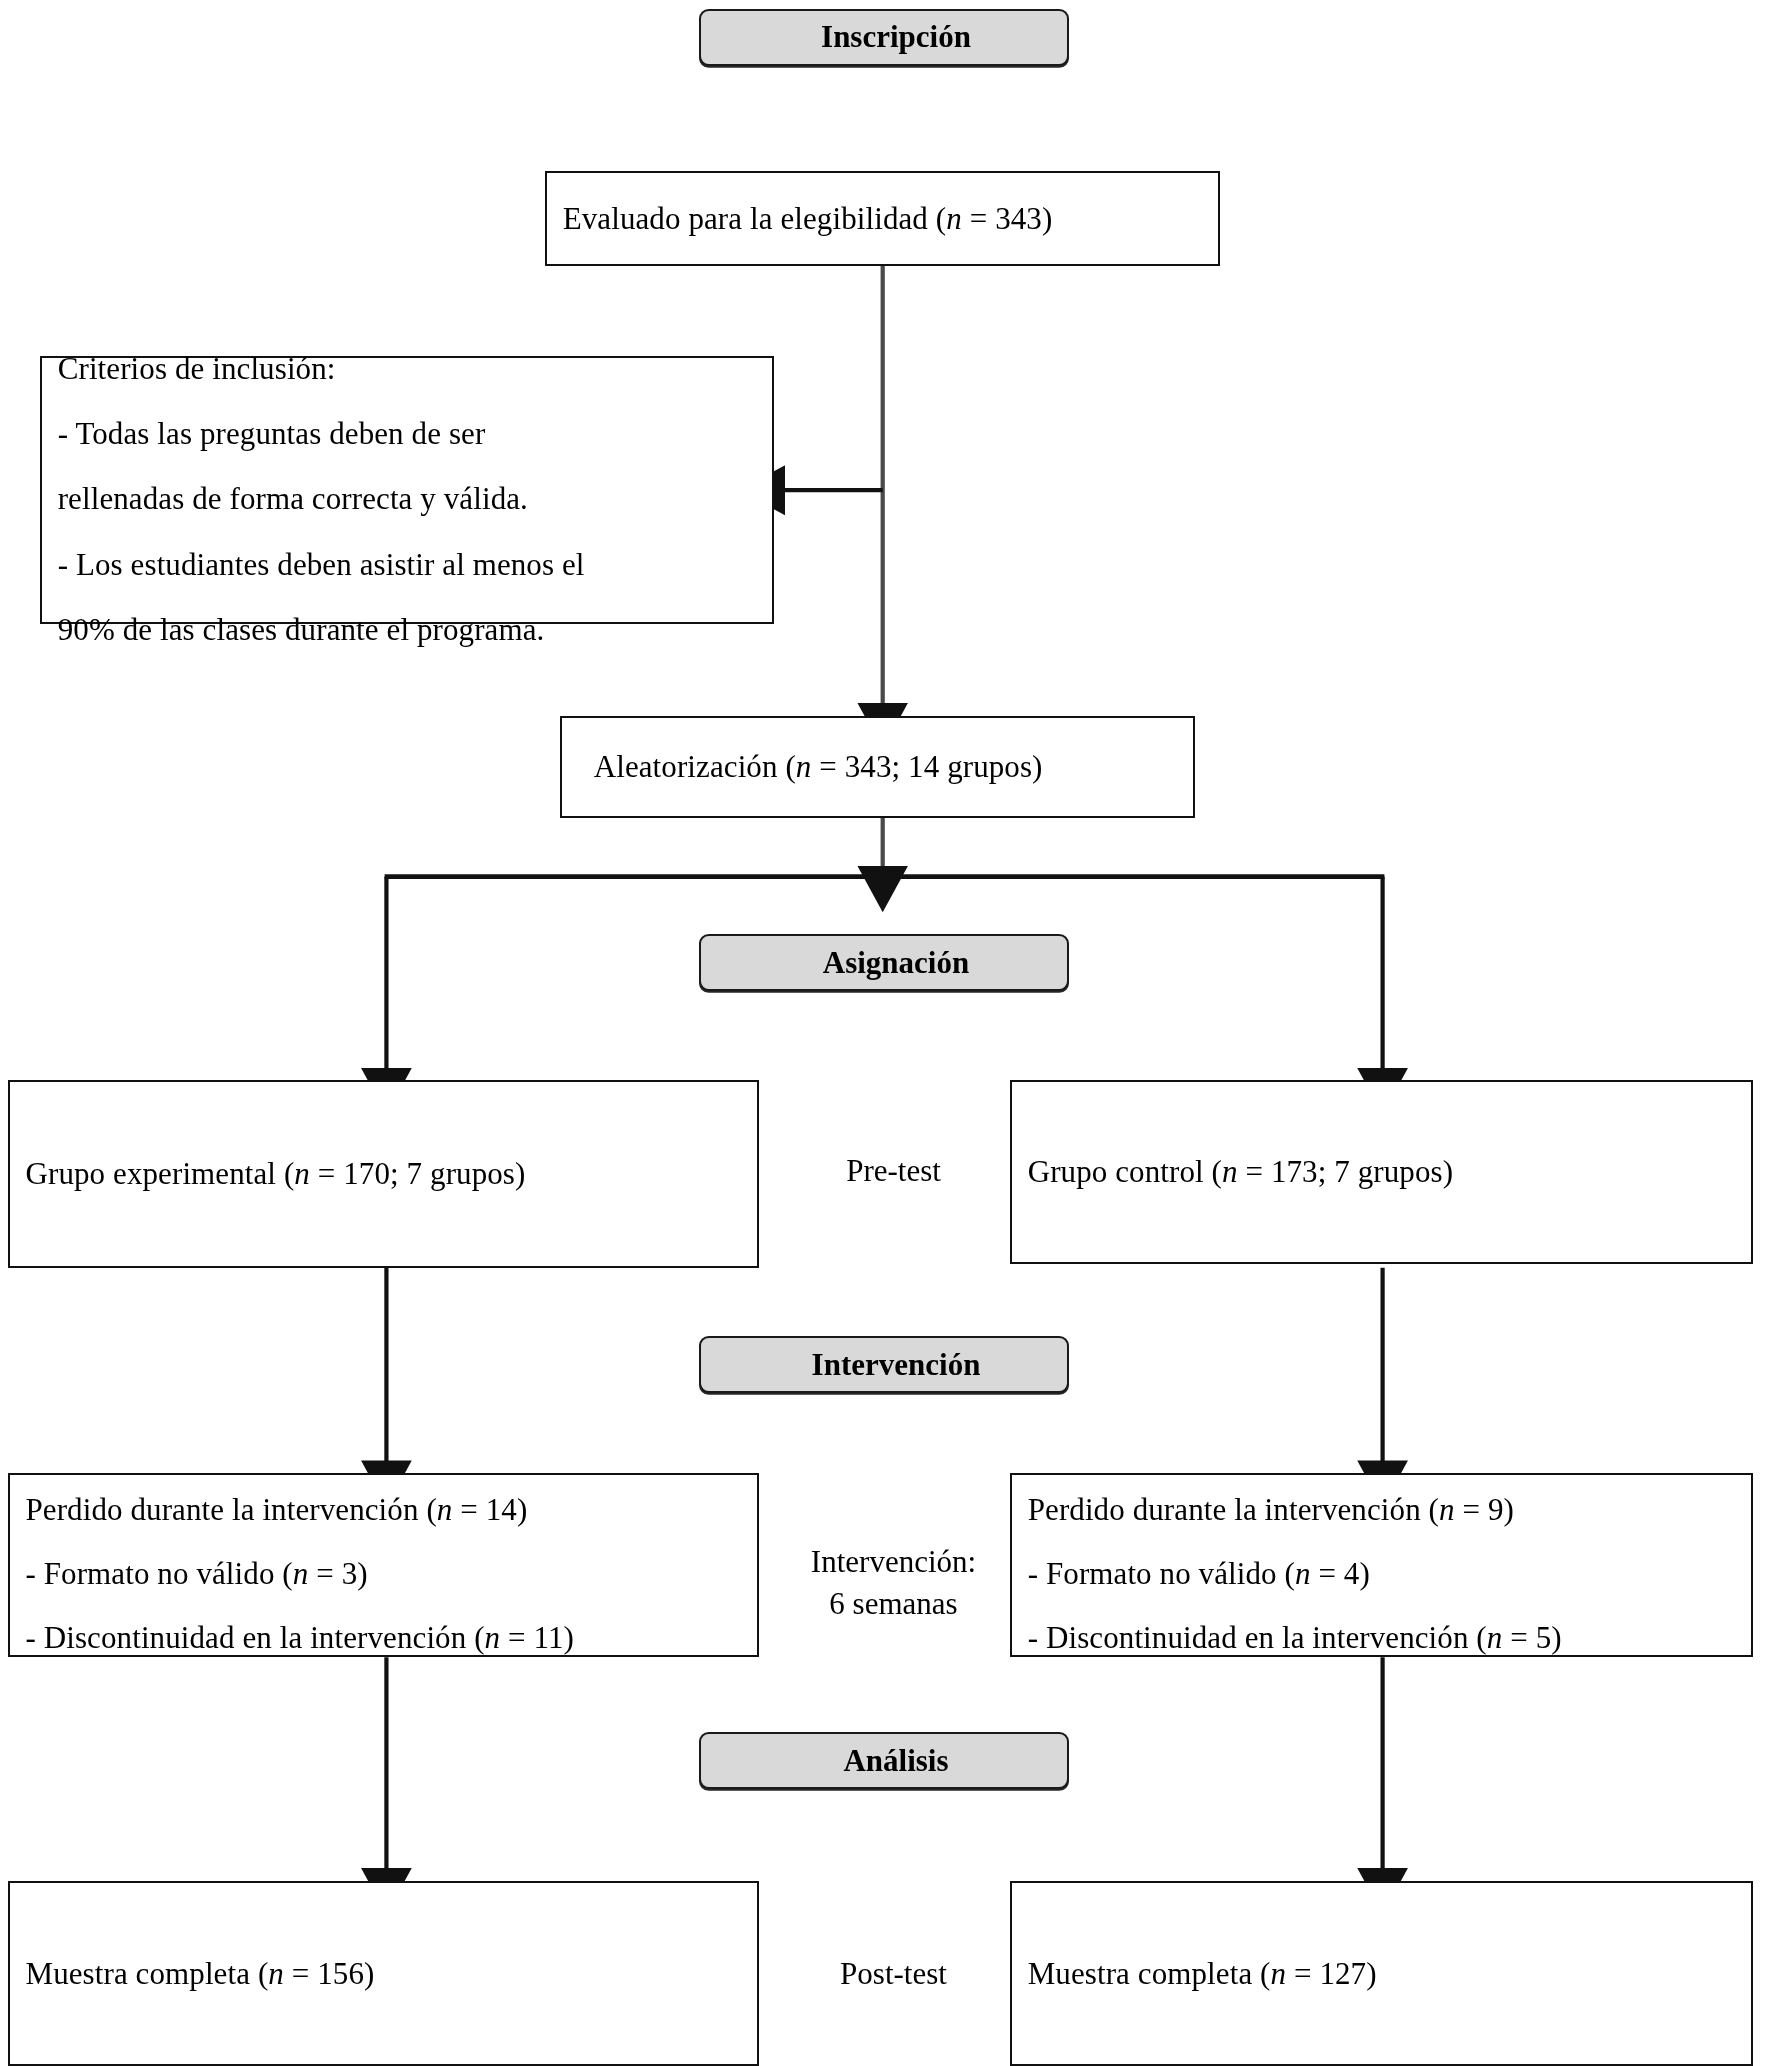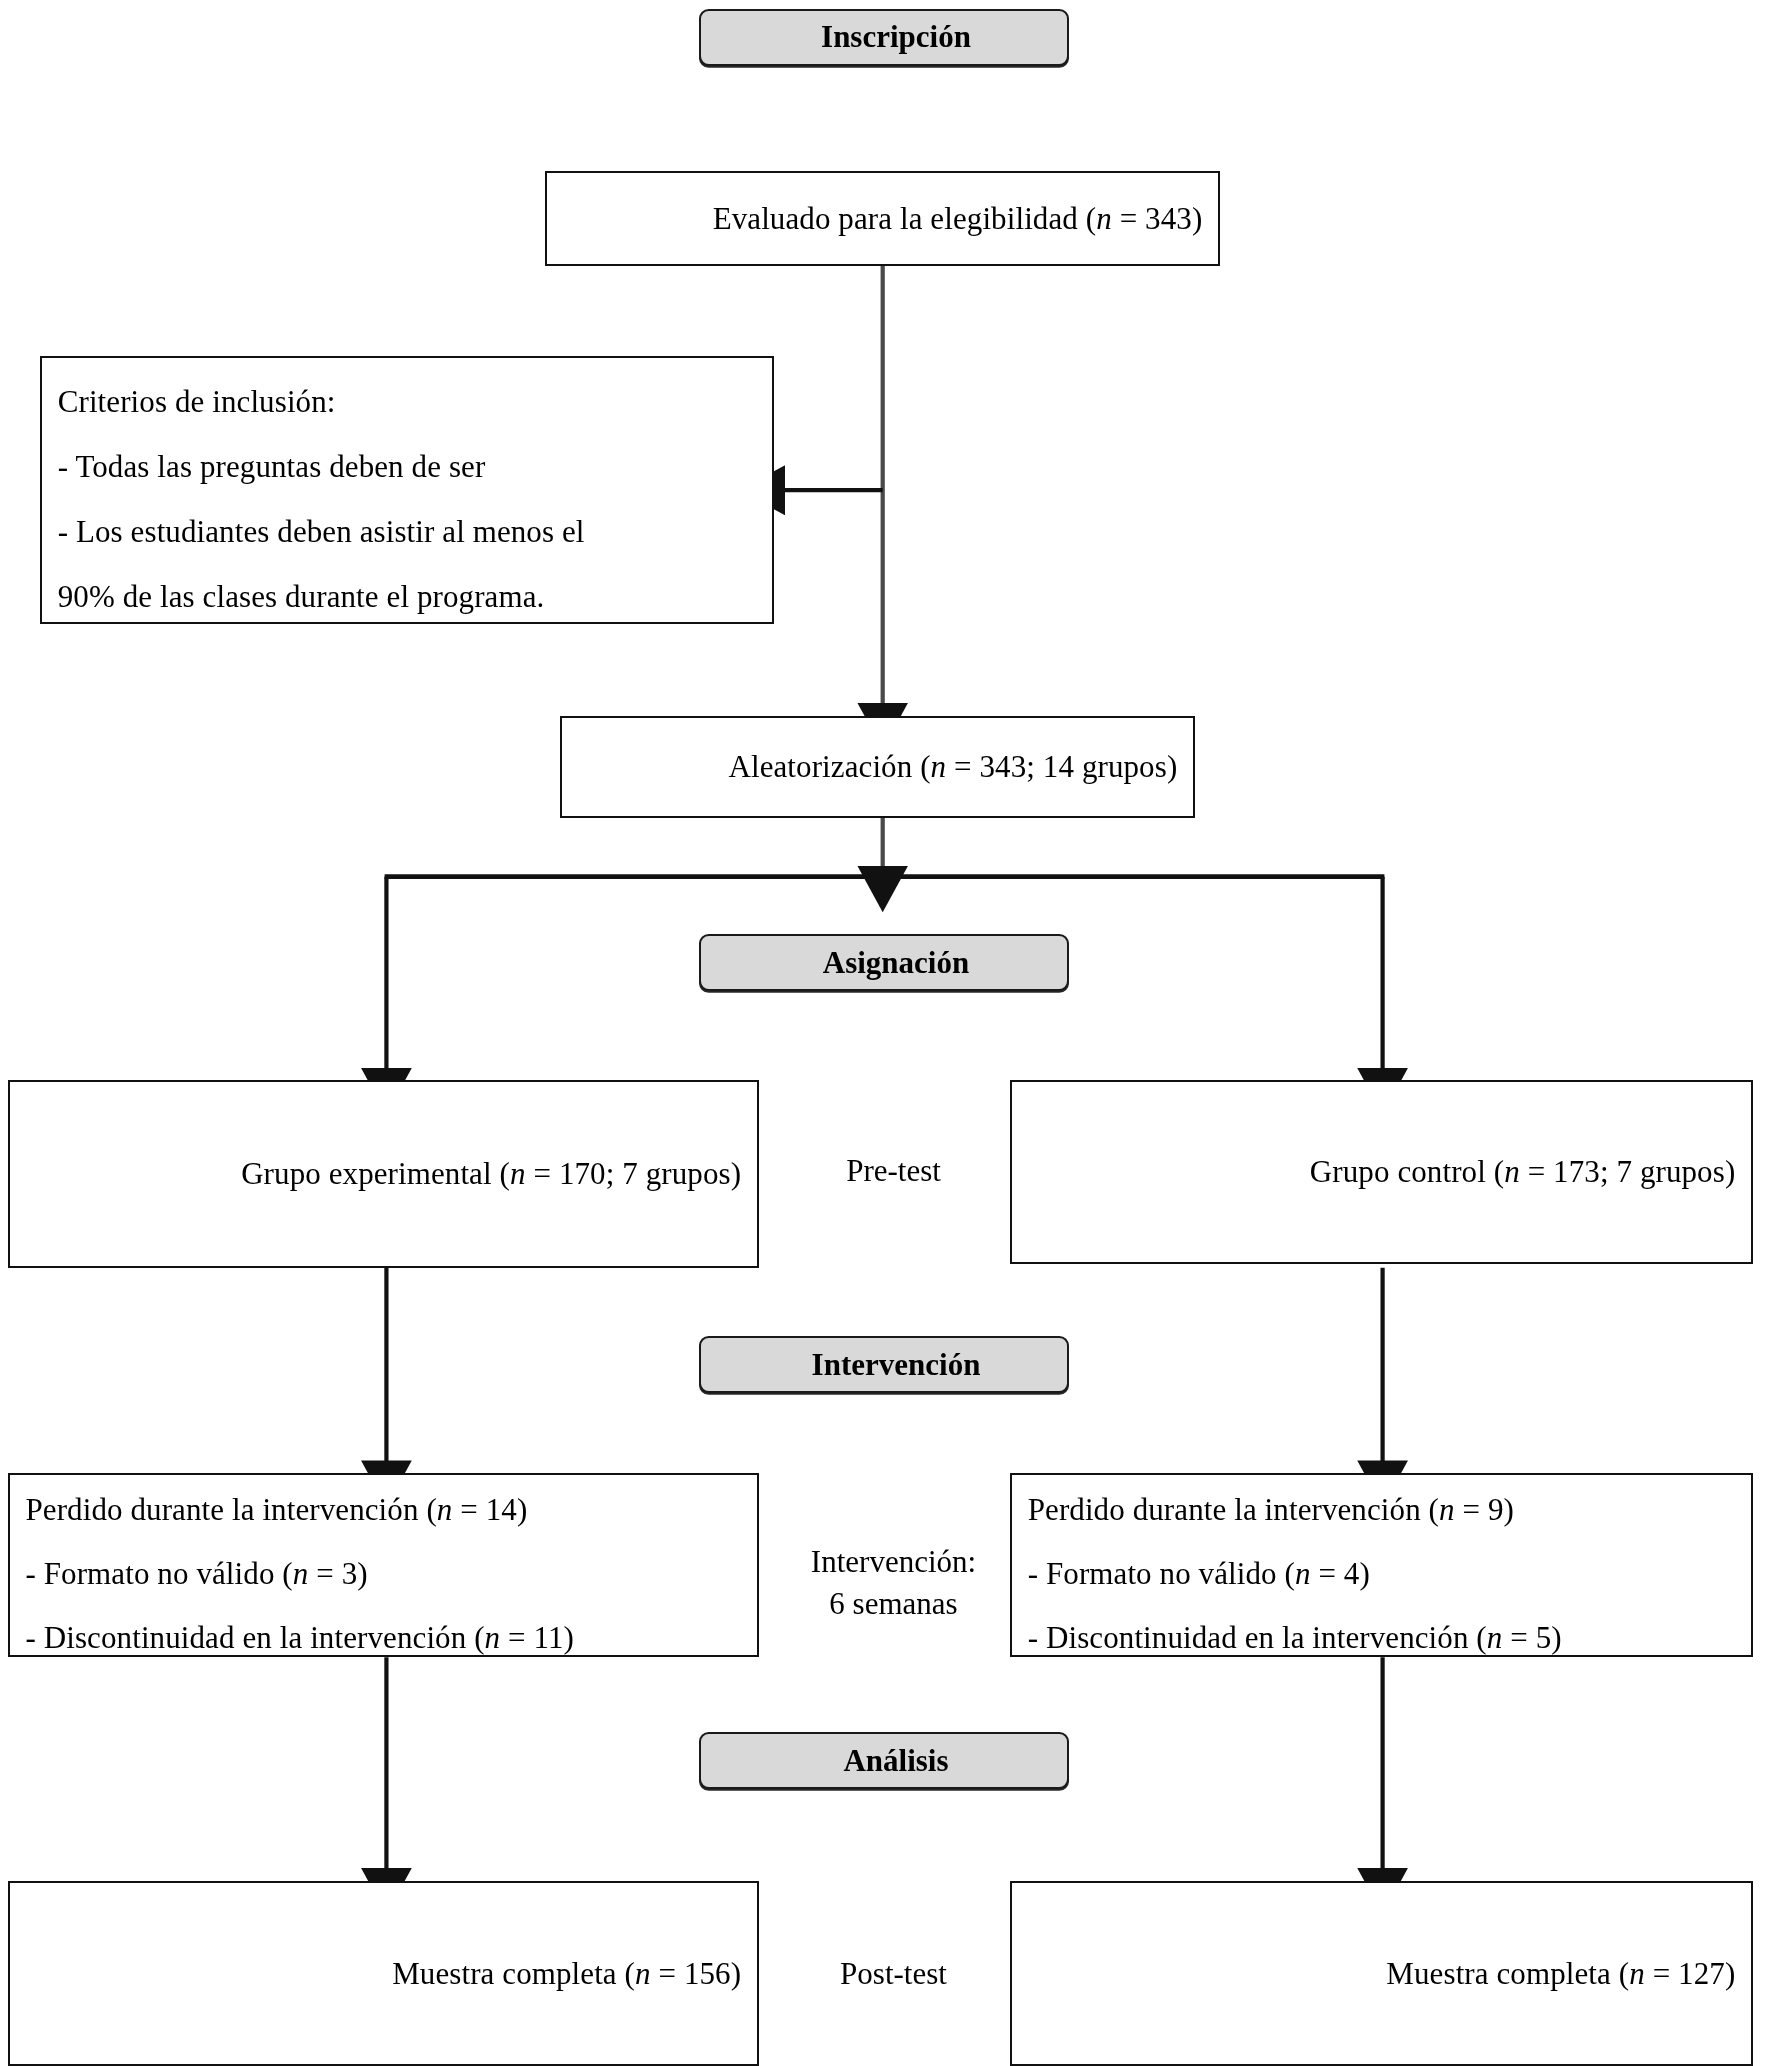--- a/index.html
+++ b/index.html
@@ -24,21 +24,21 @@
   }
   .node {
     position: absolute;
     box-sizing: border-box;
     background: #ffffff;
     border: 2.4px solid #111111;
     display: flex;
     align-items: center;
     color: #000000;
   }
-  .node.center { justify-content: flex-end; text-align: center; }
+  .node.center { justify-content: flex-start; text-align: center; }
   .node.left   { justify-content: flex-start; text-align: left; }
   .node .txt {
     padding: 0 15.7px;
     line-height: 1.48;
     font-size: 31px;
     letter-spacing: 0.1px;
   }
   .stage {
     position: absolute;
     box-sizing: border-box;
@@ -122,20 +122,21 @@
   <div class="node center" style="left:545px; top:171px; width:675px; height:95px;">
     <div class="txt">
       <span>Evaluado  para la elegibilidad  (</span><span class="ital">n</span><span> = 343)</span>
     </div>
   </div>
 
   <div class="node left" style="left:40px; top:356px; width:734px; height:268px;">
     <div class="txt crit-wrap">
       <span class="crit-line">Criterios  de inclusión:</span>
       <span class="crit-line">- Todas las preguntas  deben de ser</span>
+      <span class="crit-line">rellenadas  de forma  correcta y válida.</span>
       <span class="crit-line">- Los estudiantes  deben asistir  al menos  el</span>
       <span class="crit-line">90% de las clases  durante  el programa.</span>
     </div>
   </div>
 
   <div class="node center" style="left:560px; top:716px; width:635px; height:102px;padding-left:16px;">
     <div class="txt">
       <span>Aleatorización  (</span><span class="ital">n</span><span> = 343; 14 grupos)</span>
     </div>
   </div>

